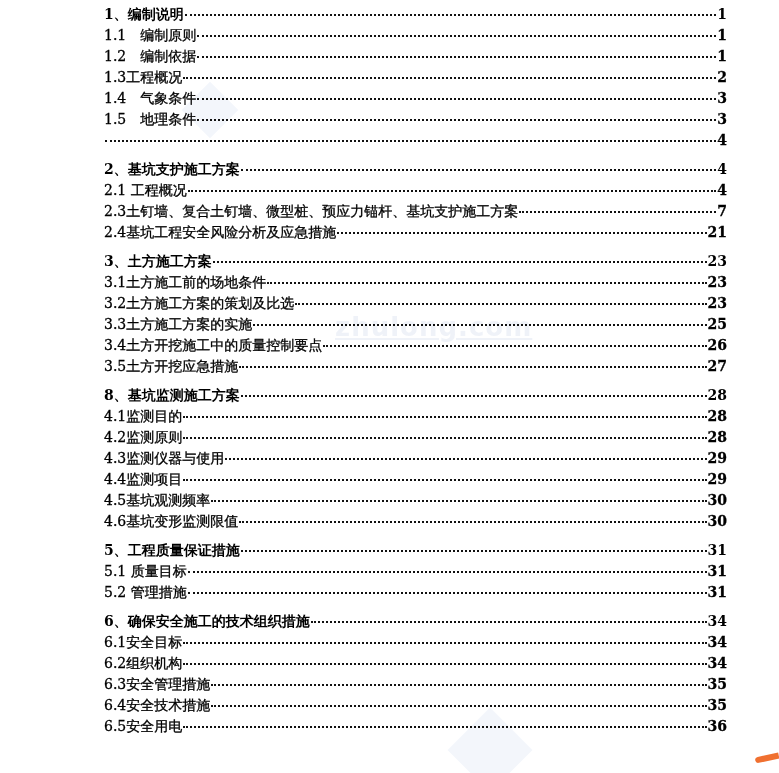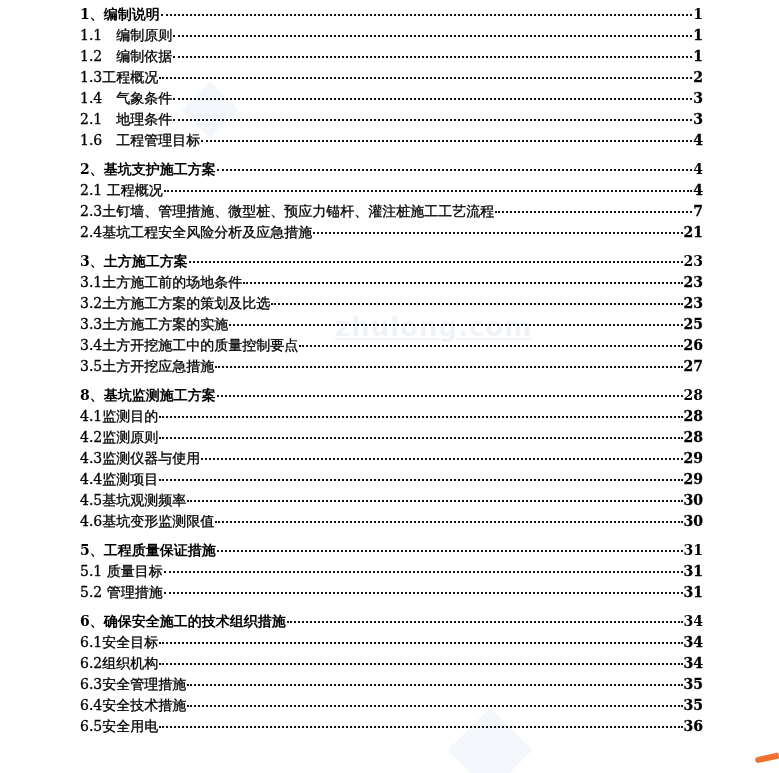--- a/index.html
+++ b/index.html
@@ -2,21 +2,21 @@
 <html><head>
 <meta charset="utf-8">
 <style>
   html, body { margin: 0; padding: 0; background: #ffffff; }
   body {
     width: 779px; height: 773px; overflow: hidden; position: relative;
     font-family: "DejaVu Serif", "Liberation Serif", serif;
     color: #000;
   }
   .toc {
-    position: absolute; left: 80px; top: 4px; width: 623px;
+    position: absolute; left: 104px; top: 4px; width: 623px;
   }
   .toc-row {
     display: flex; align-items: baseline; height: 21px; line-height: 21px;
     font-size: 14px; white-space: nowrap; font-weight: bold;
   }
   .toc-row.sub { font-weight: normal; -webkit-text-stroke: 0.3px #000; }
   .toc-row.section-start { margin-top: 8px; }
   .toc-row.first { margin-top: 0; }
   .toc-label { flex: 0 0 auto; }
   .toc-leader {
@@ -70,41 +70,40 @@
       <span class="toc-label">1.3工程概况</span>
       <span class="toc-leader"></span>
       <span class="toc-page">2</span>
     </div>
     <div class="toc-row sub">
       <span class="toc-label">1.4　气象条件</span>
       <span class="toc-leader"></span>
       <span class="toc-page">3</span>
     </div>
     <div class="toc-row sub">
-      <span class="toc-label">2.1　地理条件</span>
+      <span class="toc-label">1.5　地理条件</span>
       <span class="toc-leader"></span>
       <span class="toc-page">3</span>
     </div>
     <div class="toc-row sub">
-      <span class="toc-label">1.6　工程管理目标</span>
       <span class="toc-leader"></span>
       <span class="toc-page">4</span>
     </div>
     <div class="toc-row section-start">
       <span class="toc-label">2、基坑支护施工方案</span>
       <span class="toc-leader"></span>
       <span class="toc-page">4</span>
     </div>
     <div class="toc-row sub">
       <span class="toc-label">2.1 工程概况</span>
       <span class="toc-leader"></span>
       <span class="toc-page">4</span>
     </div>
     <div class="toc-row sub">
-      <span class="toc-label">2.3土钉墙、管理措施、微型桩、预应力锚杆、灌注桩施工工艺流程</span>
+      <span class="toc-label">2.3土钉墙、复合土钉墙、微型桩、预应力锚杆、基坑支护施工方案</span>
       <span class="toc-leader"></span>
       <span class="toc-page">7</span>
     </div>
     <div class="toc-row sub">
       <span class="toc-label">2.4基坑工程安全风险分析及应急措施</span>
       <span class="toc-leader"></span>
       <span class="toc-page">21</span>
     </div>
     <div class="toc-row section-start">
       <span class="toc-label">3、土方施工方案</span>

